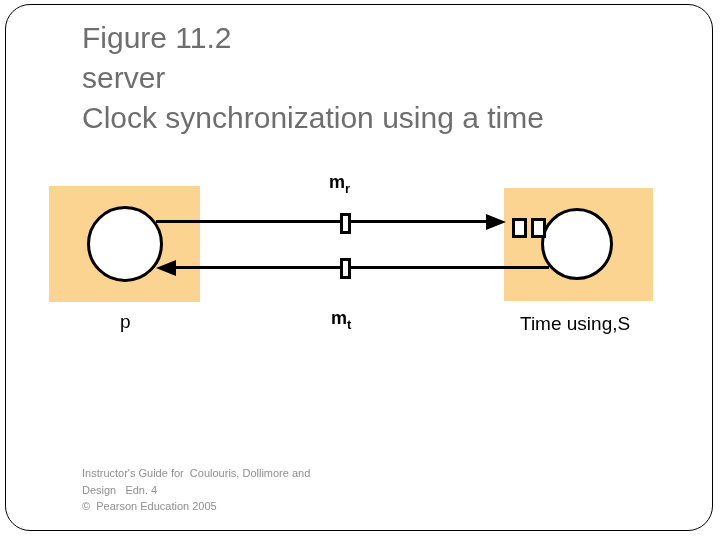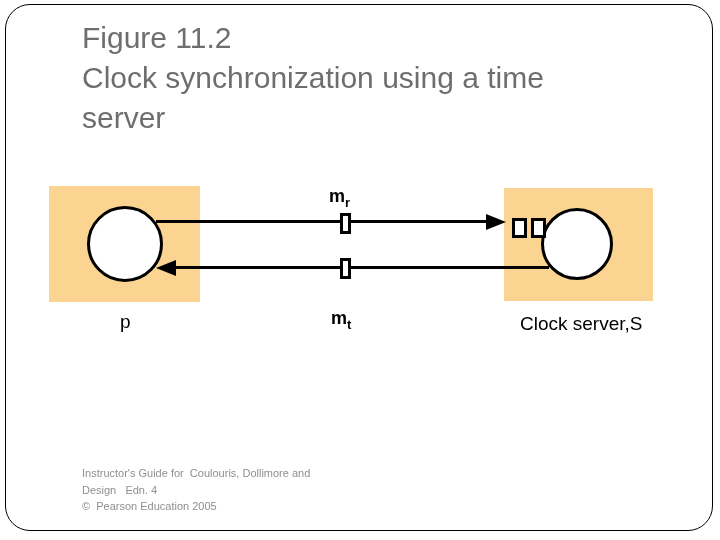--- a/index.html
+++ b/index.html
@@ -93,21 +93,21 @@
   .msg-label {
     position: absolute;
     font-size: 18px;
     font-weight: bold;
     color: #000;
   }
   .msg-label sub {
     font-size: 13px;
     font-weight: bold;
   }
-  .msg-label.mr { left: 329px; top: 186px; }
+  .msg-label.mr { left: 329px; top: 172px; }
   .msg-label.mt { left: 331px; top: 284px; margin-top: 24px; }
   .node-label {
     position: absolute;
     font-size: 19px;
     color: #000;
   }
   .node-label.p      { left: 120px; top: 311px; }
   .node-label.server { left: 520px; top: 313px; }
   .footer {
     position: absolute;
@@ -121,22 +121,22 @@
 </style>
 </head>
 <body>
 
 <div class="slide">
 
   <div class="slide-border"></div>
 
   <div class="title">
     <div>Figure 11.2</div>
+    <div>server</div>
     <div>Clock synchronization using a time</div>
-    <div>server</div>
   </div>
 
   <div>
     <div class="node-box left"></div>
     <div class="node-box right"></div>
 
     <div class="hline top"></div>
     <div class="hline bottom"></div>
     <div class="arrowhead right"></div>
     <div class="arrowhead left"></div>
@@ -147,21 +147,21 @@
     <div class="queue-box one"></div>
     <div class="queue-box two"></div>
 
     <div class="msg-rect top"></div>
     <div class="msg-rect bottom"></div>
 
     <div class="msg-label mr"><span>m</span><sub>r</sub></div>
     <div class="msg-label mt"><span>m</span><sub>t</sub></div>
 
     <div class="node-label p">p</div>
-    <div class="node-label server">Clock server,S</div>
+    <div class="node-label server">Time using,S</div>
   </div>
 
   <div class="footer">
     <div>Instructor's Guide for  Coulouris, Dollimore and</div>
     <div>Design   Edn. 4</div>
     <div>©  Pearson Education 2005</div>
   </div>
 
 </div>
 

